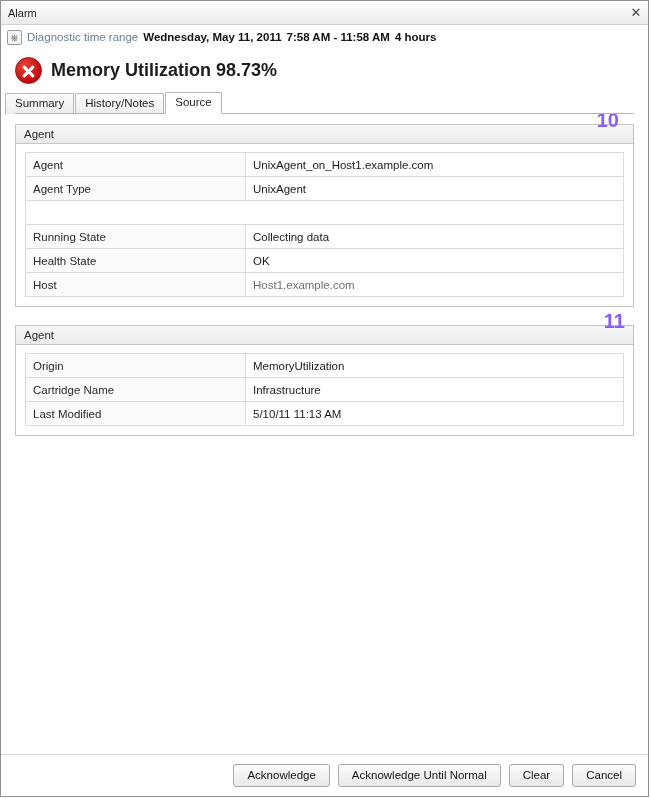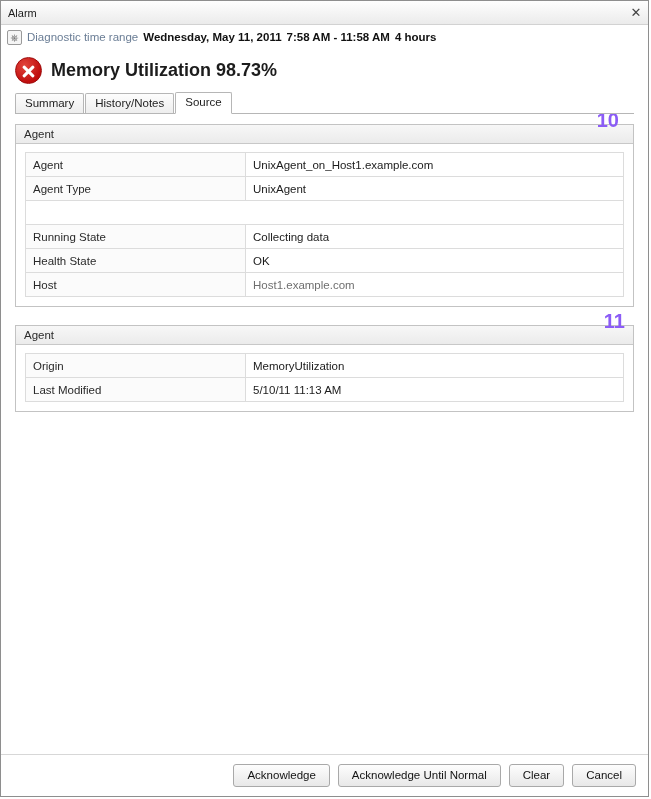--- a/index.html
+++ b/index.html
@@ -114,21 +114,21 @@
   .alarm-icon::after  { transform: rotate(-45deg); }
   .alarm-title {
     font-size: 18px;
     font-weight: bold;
     color: #1c1c1c;
   }
   
   .tabs-row {
     display: flex;
     align-items: flex-end;
-    padding-left: 14px;
+    padding-left: 4px;
     height: 22px;
     position: relative;
     flex: none;
   }
   .tab {
     border: 1px solid #b6b6b6;
     border-bottom: none;
     background: linear-gradient(to bottom, #fdfdfd, #ededed);
     padding: 3px 9px 4px 9px;
     font-size: 11.5px;
@@ -315,20 +315,24 @@
       <div class="callout callout-11">11</div>
       <div class="panel-header">Agent</div>
       <div class="panel-body">
         <table class="kv">
           <tbody>
               <tr>
             <td class="k">Origin</td>
             <td class="v">MemoryUtilization</td>
           </tr>
           <tr>
+            <td class="k">Cartridge Name</td>
+            <td class="v">Infrastructure</td>
+          </tr>
+          <tr>
             <td class="k">Last Modified</td>
             <td class="v">5/10/11 11:13 AM</td>
           </tr>
         </tbody>
           </table>
       </div>
     </div>
 
   </div>
 

